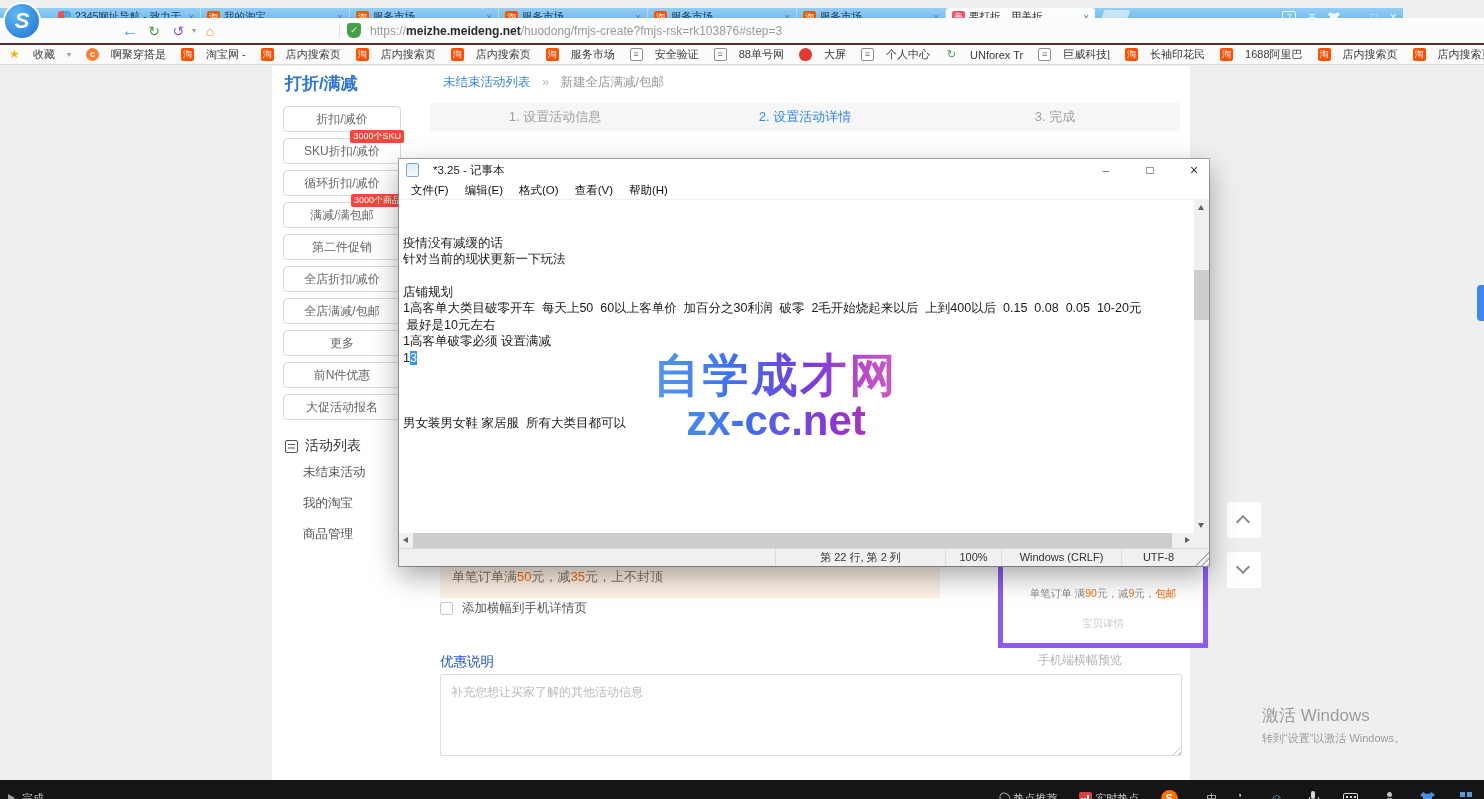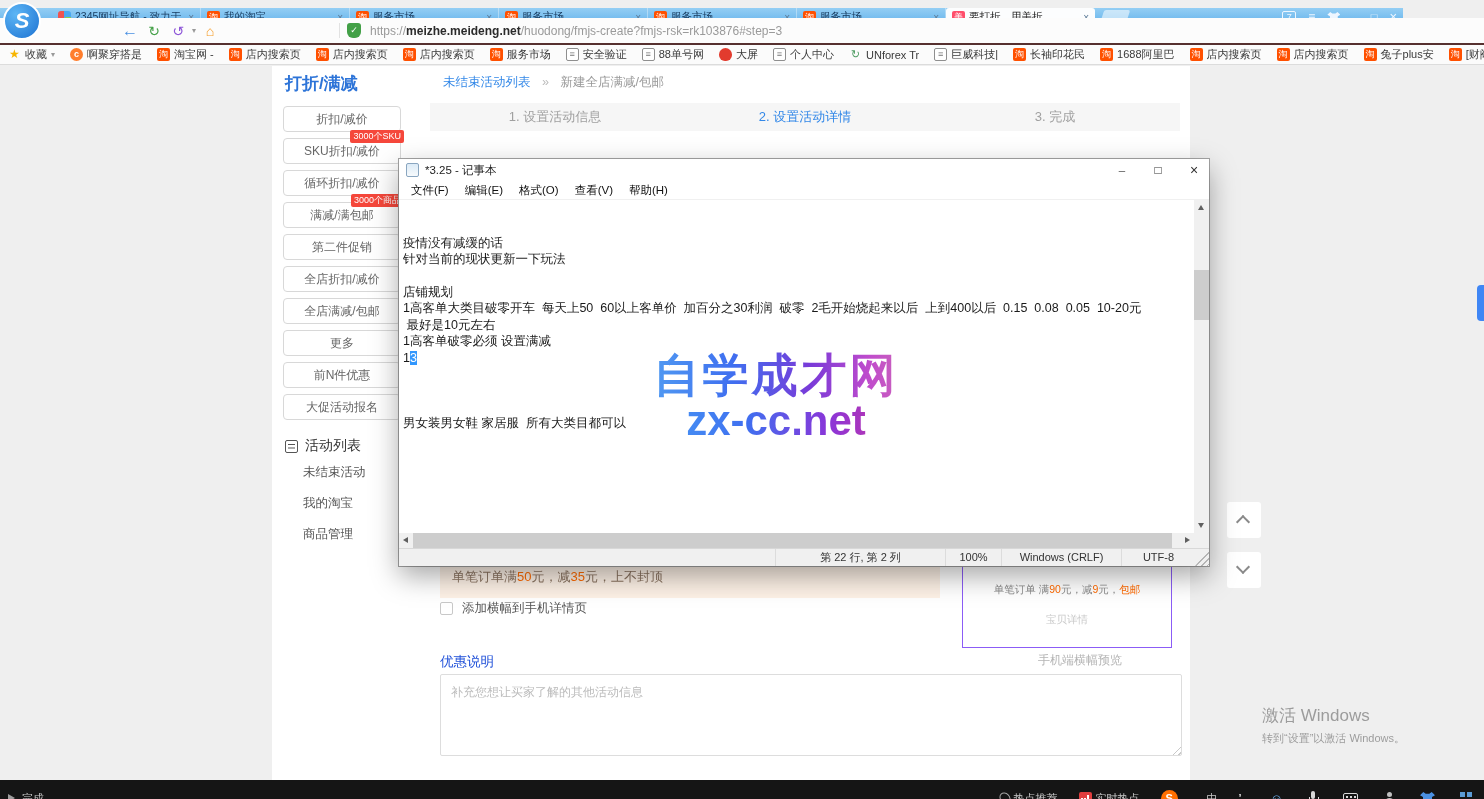--- a/index.html
+++ b/index.html
@@ -53,21 +53,21 @@
   .avatar::after{content:"";position:absolute;left:3px;top:10px;width:10px;height:6px;background:#fff;border-radius:5px 5px 0 0;}
   .apple-ic{width:14px;height:14px;background:#e23b2e;border-radius:50% 50% 46% 46%;position:relative;}
   .apple-ic::before{content:"";position:absolute;left:6px;top:-3px;width:2px;height:4px;background:#7a5230;}
   .dots-ic{width:16px;height:16px;border:1.5px solid #f59a23;border-radius:50%;color:#f59a23;font-size:10px;line-height:7px;text-align:center;font-weight:bold;}
   .dots-ic::after{content:"...";}
   .dl-ic{width:14px;height:13px;color:#f59a23;border-bottom:2px solid #f59a23;text-align:center;font-size:12px;line-height:11px;}
   .dl-ic::after{content:"↓";}
 
   .accent-line{position:absolute;left:0;top:43px;width:1484px;height:2px;background:#56302f;}
   .bookmarkbar{position:absolute;left:0;top:45px;width:1484px;height:20px;background:#fbfbfb;border-bottom:1px solid #dcdcdc;display:flex;align-items:center;gap:15px;padding:0 8px;overflow:hidden;}
-  .bm{display:flex;align-items:center;gap:4px;font-size:11px;color:#3a3a3a;white-space:nowrap;flex:none;}
+  .bm{display:flex;align-items:center;gap:12px;font-size:11px;color:#3a3a3a;white-space:nowrap;flex:none;}
   .bm-caret{display:none;color:#999;font-size:8px;}
   .bm-caret.caret{display:inline;}
   .bm-caret::after{content:"▾";}
 
   .bi{display:inline-block;flex:none;width:13px;height:13px;border-radius:2px;text-align:center;font-size:9px;line-height:13px;}
   .i-tao{background:#ff5000;color:#fff;}.i-tao::after{content:"淘";}
   .i-mei{background:#ff4d6a;color:#fff;}.i-mei::after{content:"美";}
   .i-t2345{background:conic-gradient(#4aa8f0 0 25%,#8cd14f 0 50%,#f6b23c 0 75%,#ef5350 0);border-radius:3px;}
   .i-star{color:#f7b500;font-size:12px;}.i-star::after{content:"★";}
   .i-swirl{background:#ff7e2d;border-radius:50%;color:#fff;font-weight:bold;}.i-swirl::after{content:"c";}
@@ -94,21 +94,21 @@
 
   .breadcrumb{position:absolute;left:443px;top:74px;font-size:12.5px;color:#999;z-index:2;}
   .breadcrumb .bc-link{color:#3388e8;cursor:pointer;}
   .breadcrumb .bc-sep{margin:0 8px;color:#bbb;}
   .steps{position:absolute;left:430px;top:103px;width:750px;height:28px;background:#f6f6f6;display:flex;z-index:2;}
   .step{flex:1;text-align:center;line-height:28px;font-size:13px;color:#a0a0a0;}
   .step.active{color:#3388e8;}
 
   .banner{position:absolute;left:440px;top:544px;width:500px;height:54px;background:#fdf1e6;z-index:1;padding-top:24px;padding-left:12px;font-size:13px;color:#8a7360;}
   .banner .num{color:#ff6a00;}
-  .preview-card{position:absolute;left:962px;top:520px;width:210px;height:128px;background:#fff;border:1px solid #8b5cf6;z-index:1;}
+  .preview-card{position:absolute;left:998px;top:520px;width:210px;height:128px;background:#fff;border:5px solid #8b5cf6;z-index:1;}
   .pc-title{margin-top:62px;text-align:center;font-size:10.5px;color:#8a8a8a;}
   .pc-title .num,.pc-title .tag{color:#ff6a00;}
   .pc-footer{margin-top:16px;text-align:center;font-size:10.5px;color:#c9c9c9;}
   .pc-caption{position:absolute;left:1038px;top:652px;font-size:12px;color:#b5b5b5;z-index:1;}
 
   .checkbox-row{position:absolute;left:440px;top:600px;display:flex;align-items:center;gap:9px;z-index:1;}
   .cb{width:13px;height:13px;border:1px solid #c8c8c8;border-radius:2px;background:#fff;cursor:pointer;}
   .cb-label{font-size:12.5px;color:#555;}
   .coupon-label{position:absolute;left:440px;top:653px;font-size:13.5px;color:#1d4ed8;z-index:1;}
   .coupon-wrap{position:absolute;left:440px;top:674px;width:742px;height:82px;z-index:1;}
@@ -130,21 +130,21 @@
   .pg-btn{position:absolute;left:1227px;width:34px;height:36px;background:#fff;border-radius:3px;z-index:5;cursor:pointer;}
   .pg-up{top:502px;}
   .pg-down{top:552px;}
   .chev{position:absolute;left:11px;top:14px;width:10px;height:10px;border-top:2px solid #8a8a8a;border-right:2px solid #8a8a8a;}
   .pg-up .chev{transform:rotate(-45deg);top:15px;}
   .pg-down .chev{transform:rotate(135deg);top:10px;}
   .edge-tab{position:absolute;right:0;top:285px;width:7px;height:36px;background:#3f86f5;border-radius:4px 0 0 4px;z-index:70;}
 
   
   .notepad{position:absolute;left:399px;top:159px;width:810px;height:407px;background:#fff;z-index:50;box-shadow:0 10px 26px rgba(0,0,0,.35),0 0 0 1px #a6a6a6;}
-  .np-title{position:absolute;left:0;top:0;right:0;height:22px;background:#fff;display:flex;align-items:center;padding-left:7px;gap:6px;justify-content:flex-end;}
+  .np-title{position:absolute;left:0;top:0;right:0;height:22px;background:#fff;display:flex;align-items:center;padding-left:7px;gap:14px;justify-content:flex-end;}
   .np-ic{width:13px;height:14px;background:linear-gradient(#dcebf7,#f7fafc);border:1px solid #8aa6c0;border-radius:2px;}
   .np-title-text{font-size:11.5px;color:#222;flex:1;}
   .np-ctrl{width:30px;height:22px;text-align:center;line-height:22px;font-size:11px;color:#333;cursor:pointer;}
   .np-ctrl.min::after{content:"─";font-size:9px;}
   .np-ctrl.max::after{content:"□";font-size:12px;}
   .np-ctrl.close::after{content:"×";font-size:14px;}
   .np-menu{position:absolute;left:0;top:22px;right:0;height:19px;display:flex;align-items:center;padding-left:4px;border-bottom:1px solid #f0f0f0;background:#fff;}
   .np-menu-item{font-size:11.5px;color:#111;padding:0 8px;cursor:pointer;}
   .np-body{position:absolute;left:0;top:41px;right:15px;bottom:33px;overflow:hidden;padding:2px 4px;background:#fff;cursor:text;}
   .np-line{height:16.4px;font-size:12.5px;line-height:16.4px;color:#1a1a1a;white-space:pre;}

